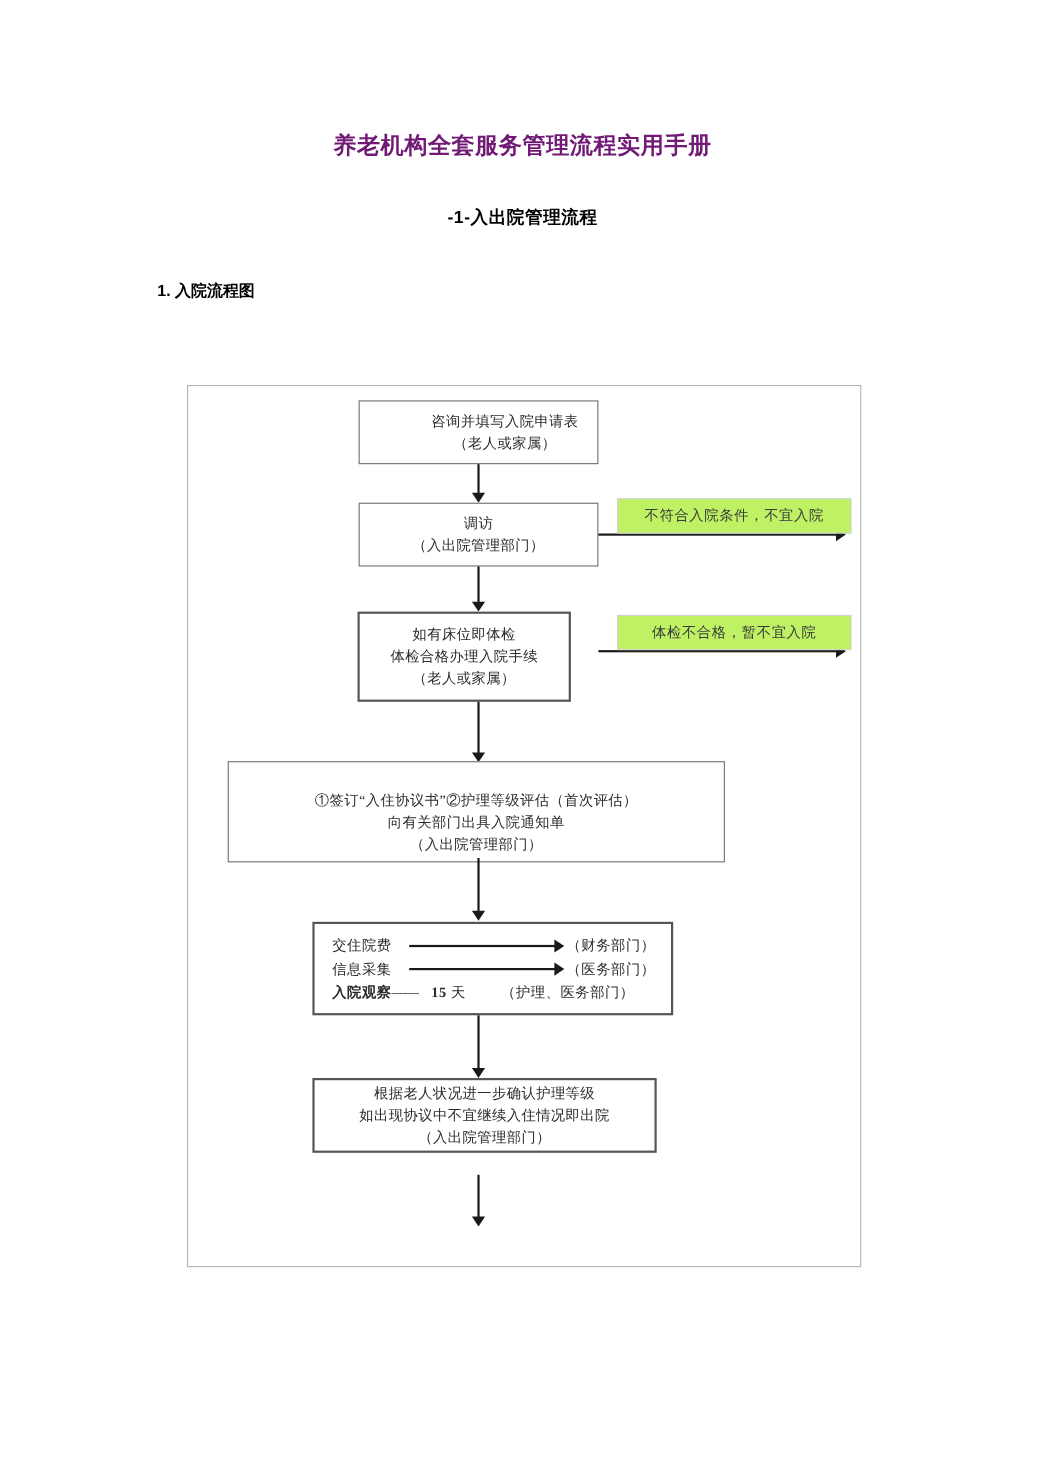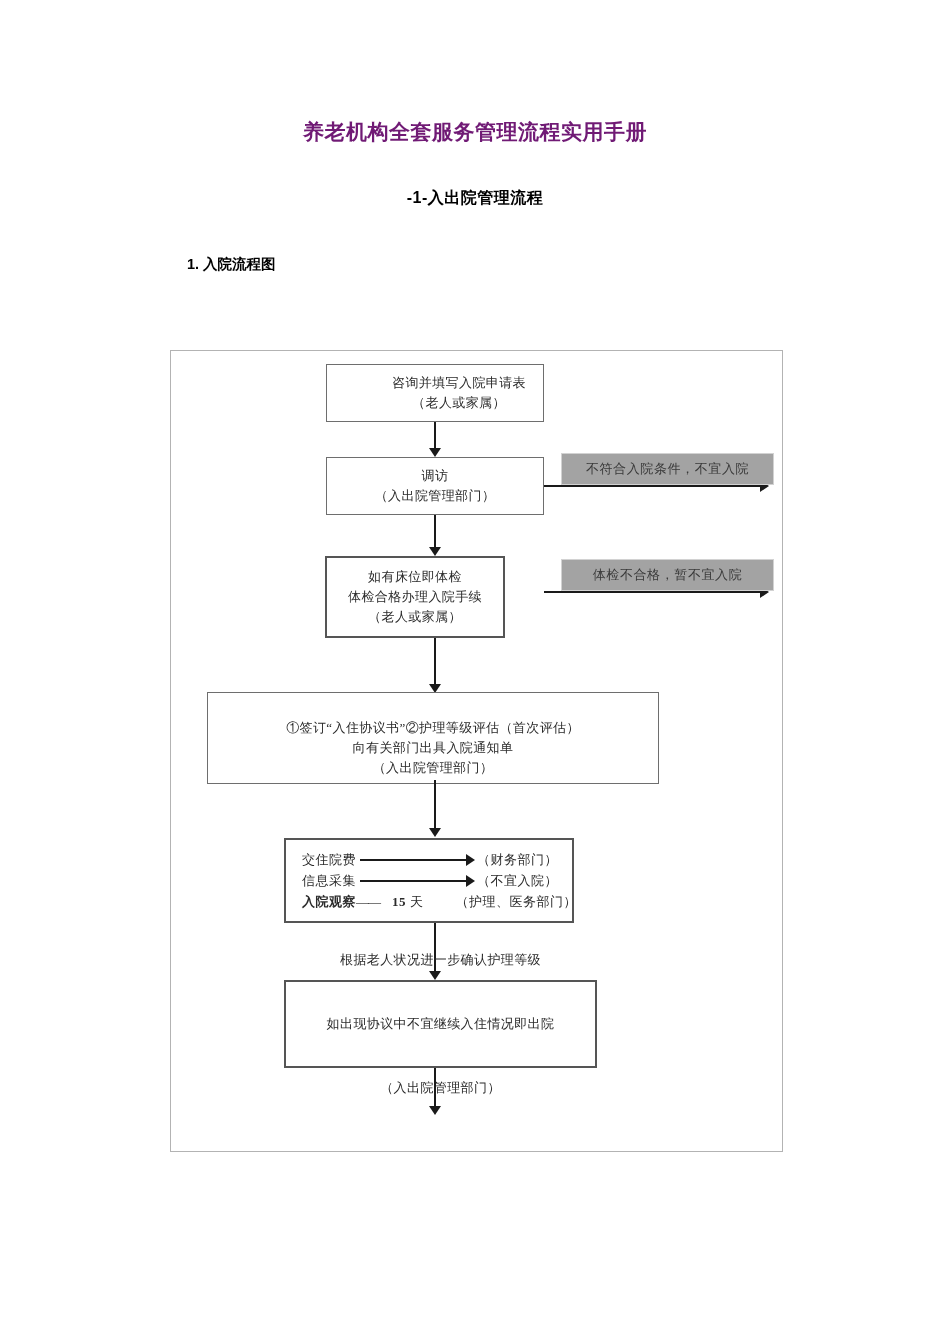--- a/index.html
+++ b/index.html
@@ -40,21 +40,20 @@
     font-size: 16px;
     letter-spacing: 0.5px;
   }
   .section-heading {
     position: absolute;
     left: 143px;
     top: 255px;
     font-family: "Liberation Sans", "DejaVu Sans", sans-serif;
     font-weight: bold;
     font-size: 14.5px;
-    margin-left: 44px;
   }
 
   
   #flow-frame {
     position: absolute;
     left: 170px;
     top: 350px;
     width: 613px;
     height: 802px;
     border: 1px solid #b3b3b3;
@@ -107,21 +106,21 @@
     border-top: 6px solid transparent;
     border-bottom: 6px solid transparent;
     border-left: 9px solid #1a1a1a;
   }
 
   
   .side-label {
     position: absolute;
     box-sizing: border-box;
     border: 1px solid #d2d2d2;
-    background: #a3a3a3;
+    background: #bef264;
     color: #3a3a3a;
     font-size: 13px;
     letter-spacing: 0.6px;
     display: flex;
     align-items: center;
     justify-content: center;
     white-space: nowrap;
   }
 
   
@@ -191,21 +190,21 @@
 
   <div class="hline" style="left:373px; top:134px; width:217px;"></div>
   <div class="hhead" style="left:589px; top:129px;"></div>
   <div class="side-label" style="left:390px; top:102px; width:213px; height:32px;">
     <span>不符合入院条件，不宜入院</span>
   </div>
 
   <div class="vline" style="left:263px; top:164px; height:34px;"></div>
   <div class="vhead" style="left:258px; top:196px;"></div>
 
-  <div class="node thick" style="left:154px; top:205px; width:180px; height:82px;">
+  <div class="node thick" style="left:154px; top:205px; width:194px; height:82px;">
     <span class="ln">如有床位即体检</span>
     <span class="ln">体检合格办理入院手续</span>
     <span class="ln">（老人或家属）</span>
   </div>
 
   <div class="hline" style="left:373px; top:240px; width:217px;"></div>
   <div class="hhead" style="left:589px; top:235px;"></div>
   <div class="side-label" style="left:390px; top:208px; width:213px; height:32px;">
     <span>体检不合格，暂不宜入院</span>
   </div>
@@ -215,44 +214,44 @@
 
   <div class="node thin" style="left:36px; top:341px; width:452px; height:92px; justify-content:flex-start; padding-top:25px;">
     <span class="ln">①签订“入住协议书”②护理等级评估（首次评估）</span>
     <span class="ln">向有关部门出具入院通知单</span>
     <span class="ln">（入出院管理部门）</span>
   </div>
 
   <div class="vline" style="left:263px; top:429px; height:50px;"></div>
   <div class="vhead" style="left:258px; top:477px;"></div>
 
-  <div class="multi-rows" style="left:113px; top:487px; width:290px; height:85px;">
+  <div class="multi-rows" style="left:113px; top:487px; width:328px; height:85px;">
     <div class="mrow">
       <span class="mlabel">交住院费</span>
       <span class="inner-arrow"></span>
       <span class="mdept">（财务部门）</span>
     </div>
     <div class="mrow">
       <span class="mlabel">信息采集</span>
       <span class="inner-arrow"></span>
-      <span class="mdept">（不宜入院）</span>
+      <span class="mdept">（医务部门）</span>
     </div>
     <div class="mrow">
       <span class="mlabel" style="width:auto;font-weight:bold;">入院观察</span>
       <span class="mdash">——</span>
       <span class="mnum">15</span>
       <span class="munit">天</span>
       <span class="mdept">（护理、医务部门）</span>
     </div>
   </div>
 
   <div class="vline" style="left:263px; top:572px; height:50px;"></div>
   <div class="vhead" style="left:258px; top:620px;"></div>
 
-  <div class="node thick" style="left:113px; top:629px; width:313px; height:88px;gap:44px;">
+  <div class="node thick" style="left:113px; top:629px; width:313px; height:68px;">
     <span class="ln">根据老人状况进一步确认护理等级</span>
     <span class="ln">如出现协议中不宜继续入住情况即出院</span>
     <span class="ln">（入出院管理部门）</span>
   </div>
 
   <div class="vline" style="left:263px; top:717px; height:40px;"></div>
   <div class="vhead" style="left:258px; top:755px;"></div>
 
 
 </div>

